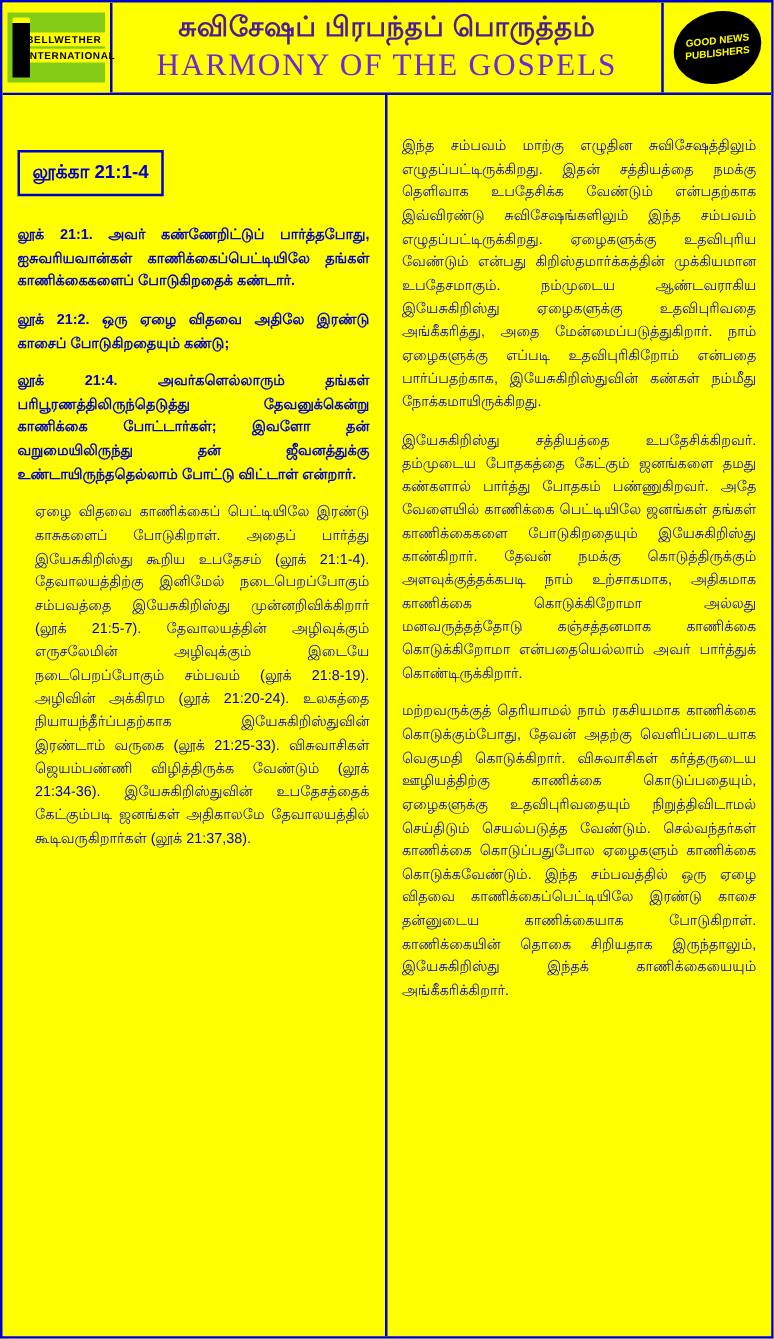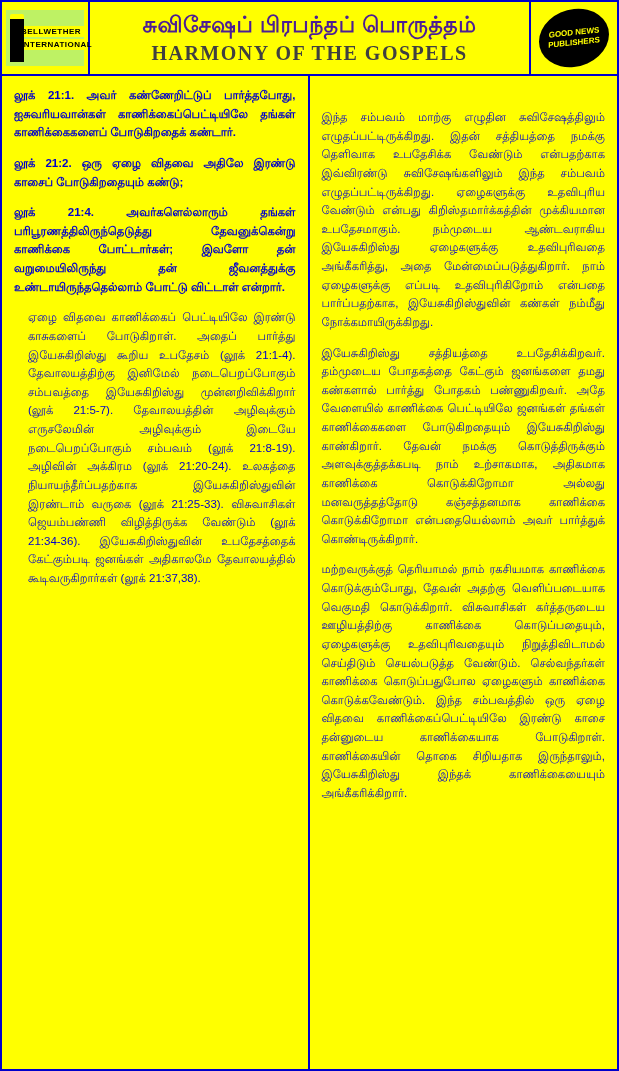--- a/index.html
+++ b/index.html
@@ -33,21 +33,21 @@
     border-right: 2px solid #0000cc;
     box-sizing: border-box;
     display: flex;
     align-items: center;
     justify-content: center;
     background: #ffff00;
   }
   .logo-left {
     width: 78px;
     height: 56px;
-    background: #bef264;
+    background: #84cc16;
     color: #ffff00;
     font-size: 8px;
     font-weight: bold;
     letter-spacing: 0.5px;
     display: flex;
     flex-direction: column;
     align-items: center;
     justify-content: center;
     gap: 2px;
     text-align: center;
@@ -102,23 +102,23 @@
     justify-content: center;
     gap: 2px;
   }
   .title-ta {
     color: #4c1d95;
     font-size: 22px;
     font-weight: bold;
     letter-spacing: 0.5px;
   }
   .title-en {
-    color: #404040;
-    font-size: 20px;
-    font-weight: bold;
+    color: #6d28d9;
+    font-size: 25px;
+    font-weight: normal;
     font-family: "Liberation Serif", serif;
     letter-spacing: 1.5px;
   }
   
   .columns {
     display: flex;
     height: calc(100% - 74px);
     box-sizing: border-box;
   }
   .col {
@@ -195,20 +195,23 @@
         <span>PUBLISHERS</span>
       </div>
     </div>
 
   </div>
 
   <div class="columns">
 
     <div class="col col-left">
 
+      <div class="refbox">
+        <span class="refbox-text">லூக்கா  21:1-4</span>
+      </div>
 
       <p class="v">லூக் 21:1. அவர் கண்ணேறிட்டுப் பார்த்தபோது, ஐசுவரியவான்கள் காணிக்கைப்பெட்டியிலே தங்கள் காணிக்கைகளைப் போடுகிறதைக் கண்டார்.</p>
       <p class="v">லூக் 21:2. ஒரு ஏழை விதவை அதிலே இரண்டு காசைப் போடுகிறதையும் கண்டு;</p>
       <p class="v">லூக் 21:4. அவர்களெல்லாரும் தங்கள் பரிபூரணத்திலிருந்தெடுத்து தேவனுக்கென்று காணிக்கை போட்டார்கள்; இவளோ தன் வறுமையிலிருந்து தன் ஜீவனத்துக்கு உண்டாயிருந்ததெல்லாம் போட்டு விட்டாள் என்றார்.</p>
 
       <p class="r">ஏழை விதவை காணிக்கைப் பெட்டியிலே இரண்டு காசுகளைப் போடுகிறாள். அதைப் பார்த்து இயேசுகிறிஸ்து கூறிய உபதேசம் (லூக் 21:1-4). தேவாலயத்திற்கு இனிமேல் நடைபெறப்போகும் சம்பவத்தை இயேசுகிறிஸ்து முன்னறிவிக்கிறார் (லூக் 21:5-7). தேவாலயத்தின் அழிவுக்கும் எருசலேமின் அழிவுக்கும் இடையே நடைபெறப்போகும் சம்பவம் (லூக் 21:8-19). அழிவின் அக்கிரம (லூக் 21:20-24). உலகத்தை நியாயந்தீர்ப்பதற்காக இயேசுகிறிஸ்துவின் இரண்டாம் வருகை (லூக் 21:25-33). விசுவாசிகள் ஜெயம்பண்ணி விழித்திருக்க வேண்டும் (லூக் 21:34-36). இயேசுகிறிஸ்துவின் உபதேசத்தைக் கேட்கும்படி ஜனங்கள் அதிகாலமே தேவாலயத்தில் கூடிவருகிறார்கள் (லூக் 21:37,38).</p>
 
     </div>
 
     <div class="col col-right">

